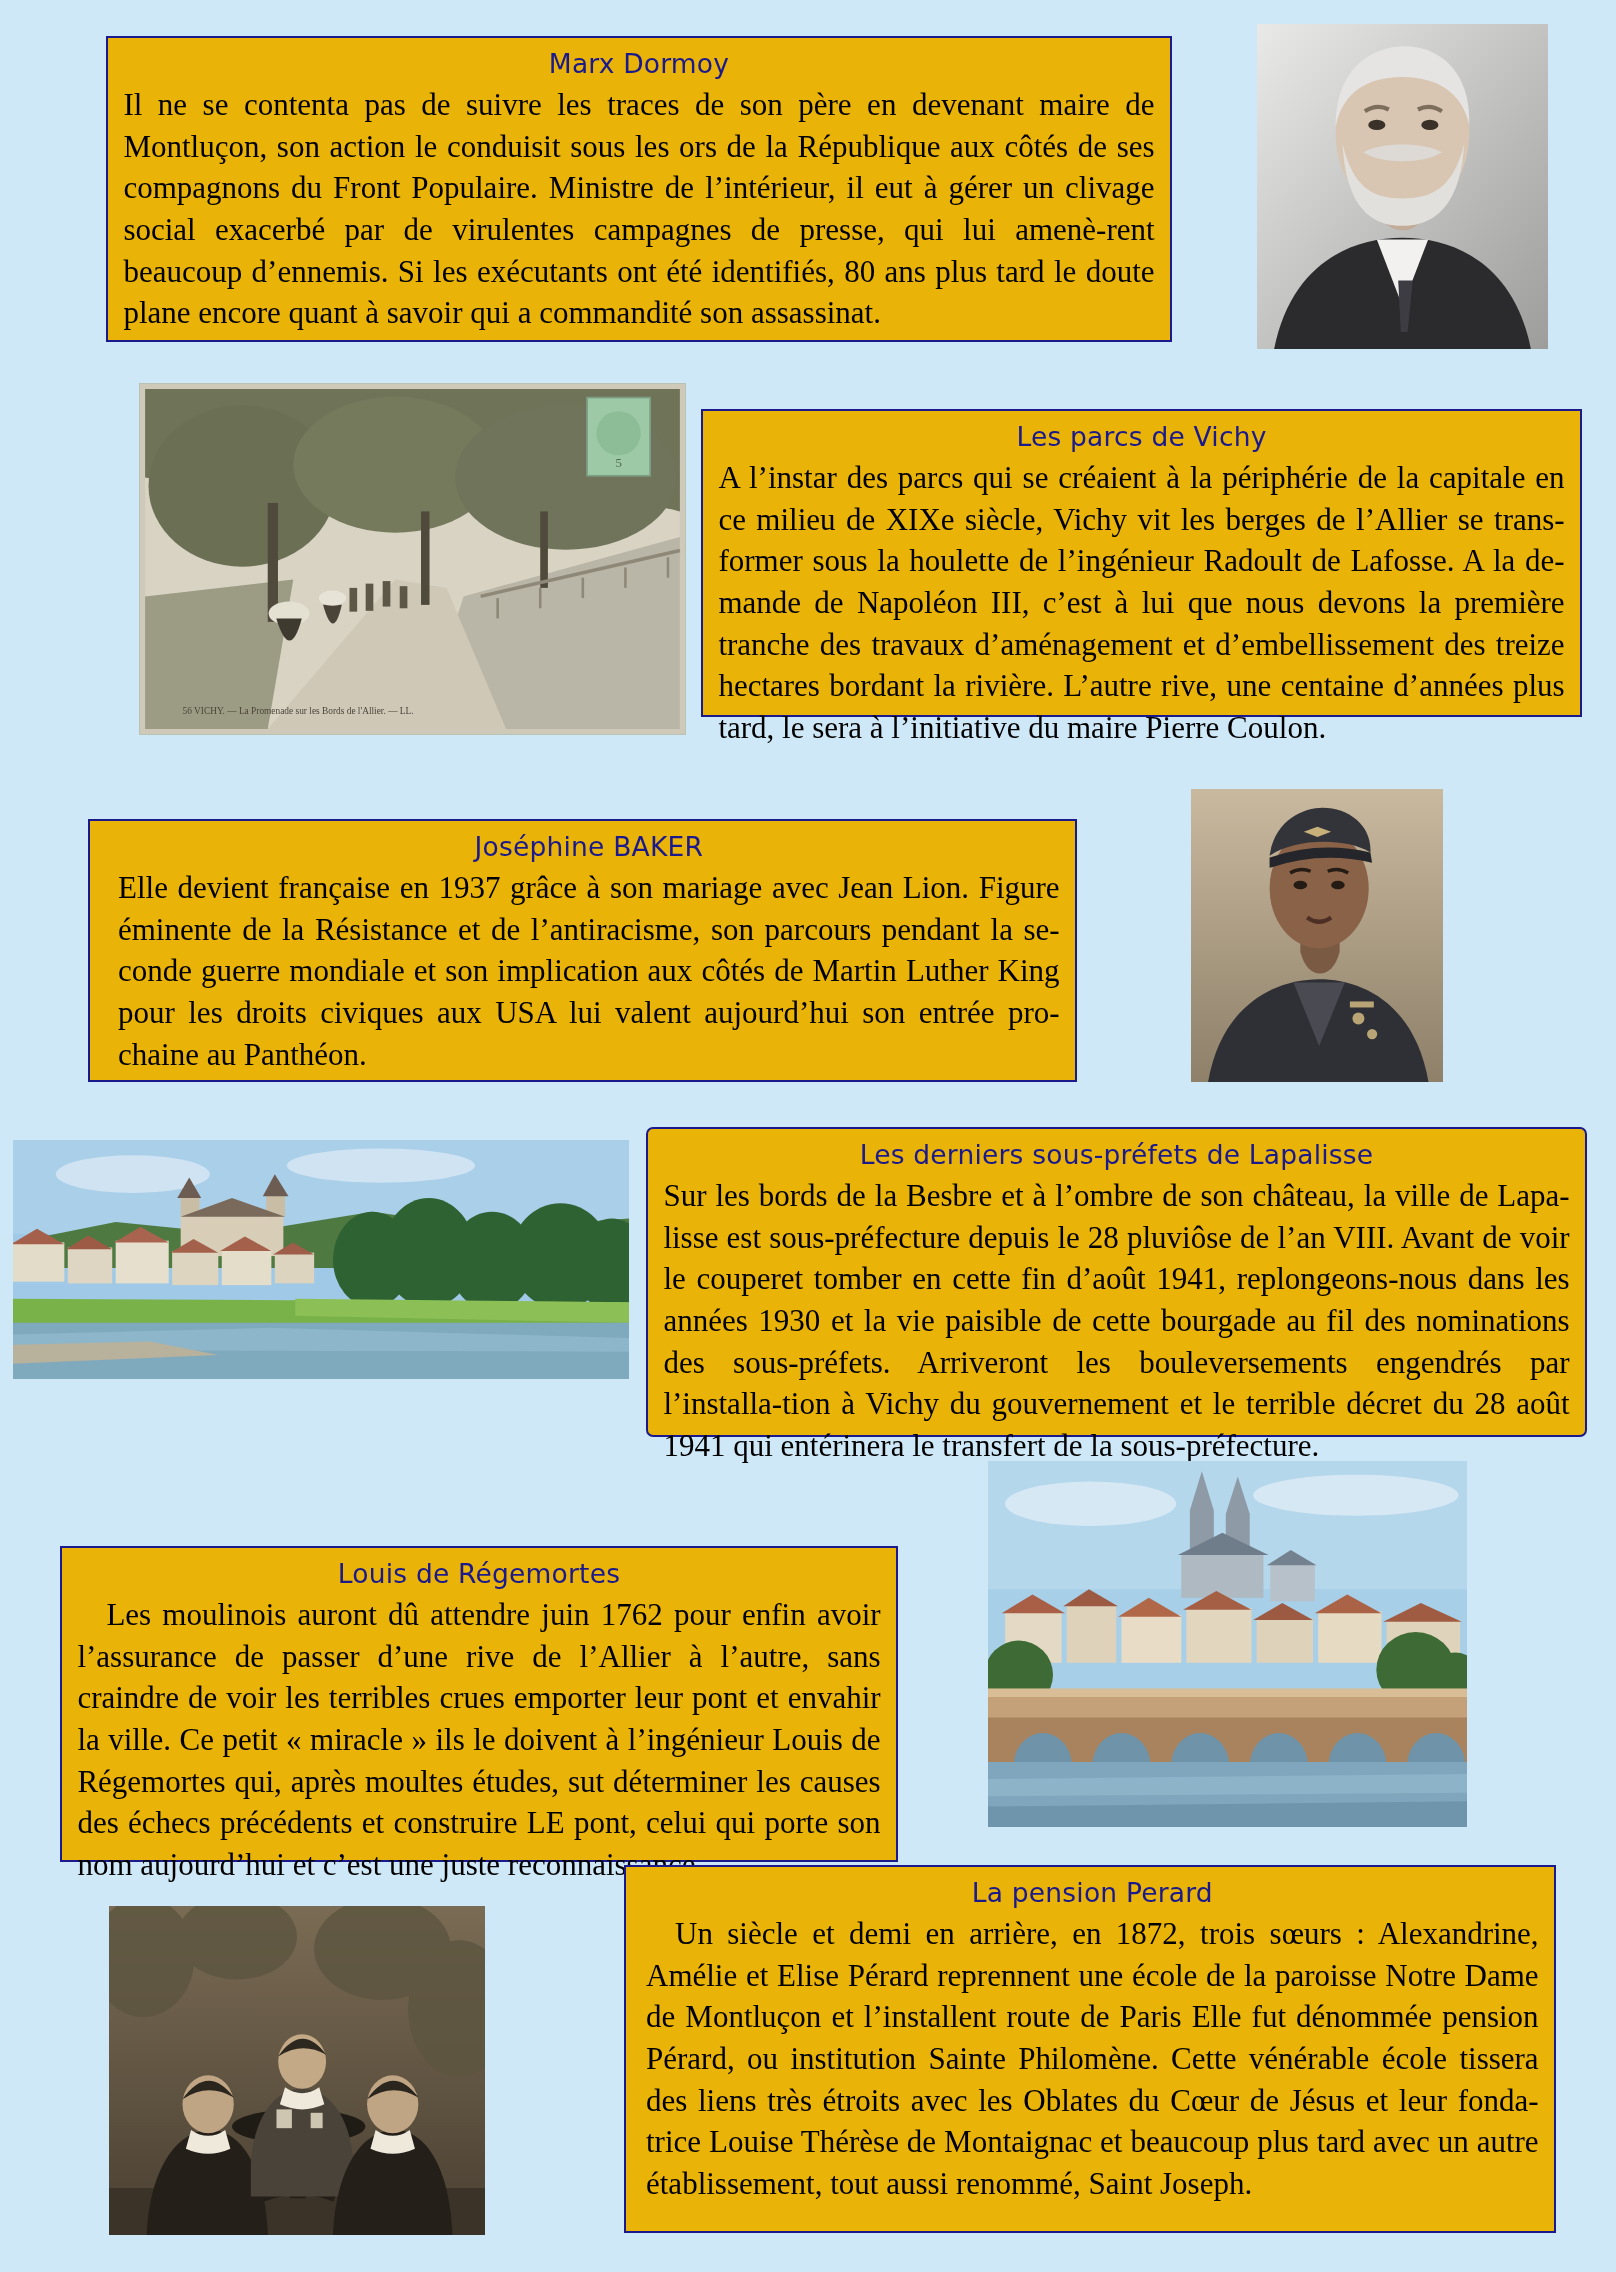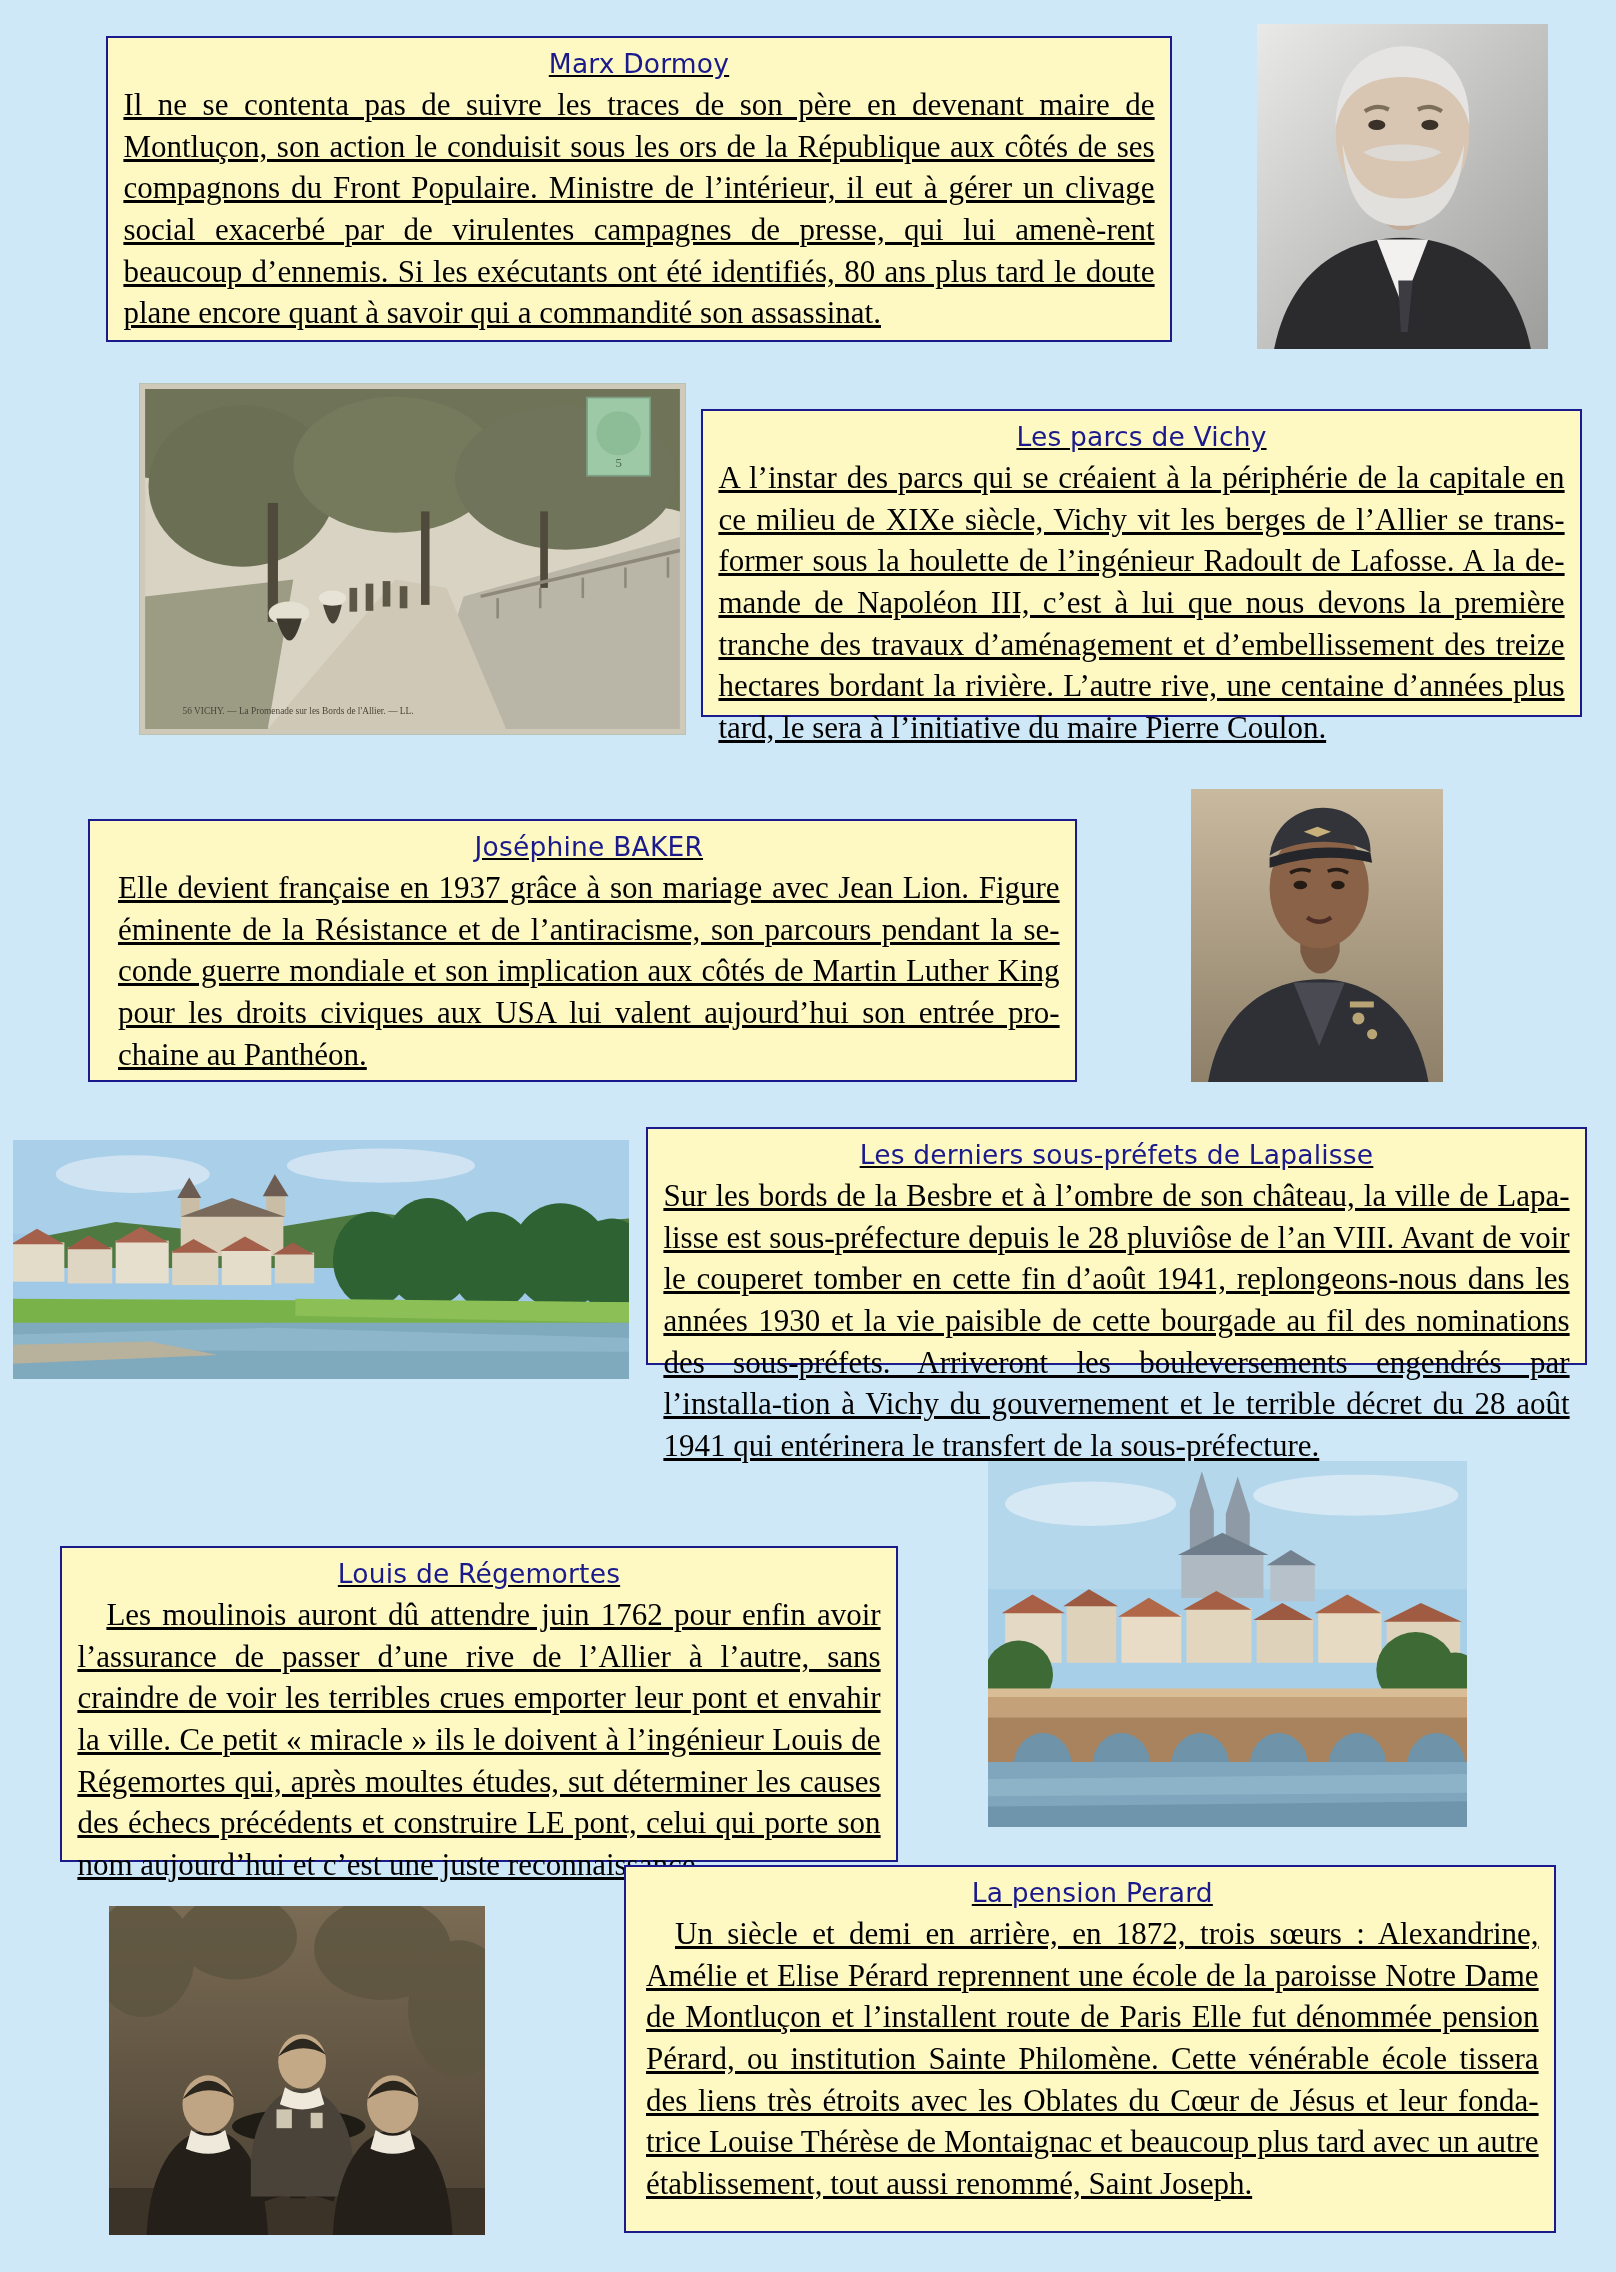--- a/index.html
+++ b/index.html
@@ -18,24 +18,23 @@
   .page {
     position: relative;
     width: 1617px;
     height: 2273px;
   }
 
   
   .box {
     position: absolute;
     border: 2.6px solid #1a1a8c;
-    background: #fef9c3;
+    background: #eab308;
     box-sizing: border-box;
     padding: 8.6px 15.4px 12px 15.4px;
-    text-decoration: underline;
   }
   .box-title {
     font-family: "DejaVu Sans", sans-serif;
     font-size: 26.5px;
     color: #1a1a8c;
     text-align: center;
     margin: 1.7px 0 5.1px 0;
     letter-spacing: 0.2px;
   }
   .box-text {
@@ -65,21 +64,21 @@
   #img-dormoy   { left: 1257px; top: 24px;   width: 291px;  height: 325px; }
 
   #img-vichy    { left: 139px;  top: 383px;  width: 547px;  height: 352px;
                   border: 0.9px solid #b9c3b4; }
   #box-vichy    { left: 701px;  top: 409px;  width: 881px; height: 308px; }
 
   #box-baker    { left: 88px;  top: 819px;  width: 989px; height: 263px; padding-left: 28px; }
   #img-baker    { left: 1191px; top: 789px;  width: 252px;  height: 293px; }
 
   #img-lapalisse{ left: 13px;   top: 1140px; width: 616px;  height: 239px; }
-  #box-lapalisse{ left: 646px;  top: 1127px; width: 941px; height: 238px; }
+  #box-lapalisse{ left: 646px;  top: 1127px; width: 941px; height: 310px; border-radius: 7px; }
 
   #box-regemortes { left: 60px;  top: 1546px; width: 838px;  height: 316px; }
   #img-regemortes { left: 988px; top: 1461px; width: 479px;  height: 366px; }
 
   #img-pension  { left: 109px;  top: 1906px; width: 376px;  height: 329px; }
   #box-pension  { left: 624px;  top: 1865px; width: 932px; height: 368px; padding-left: 20px; }
 </style>
 </head>
 <body>
 

